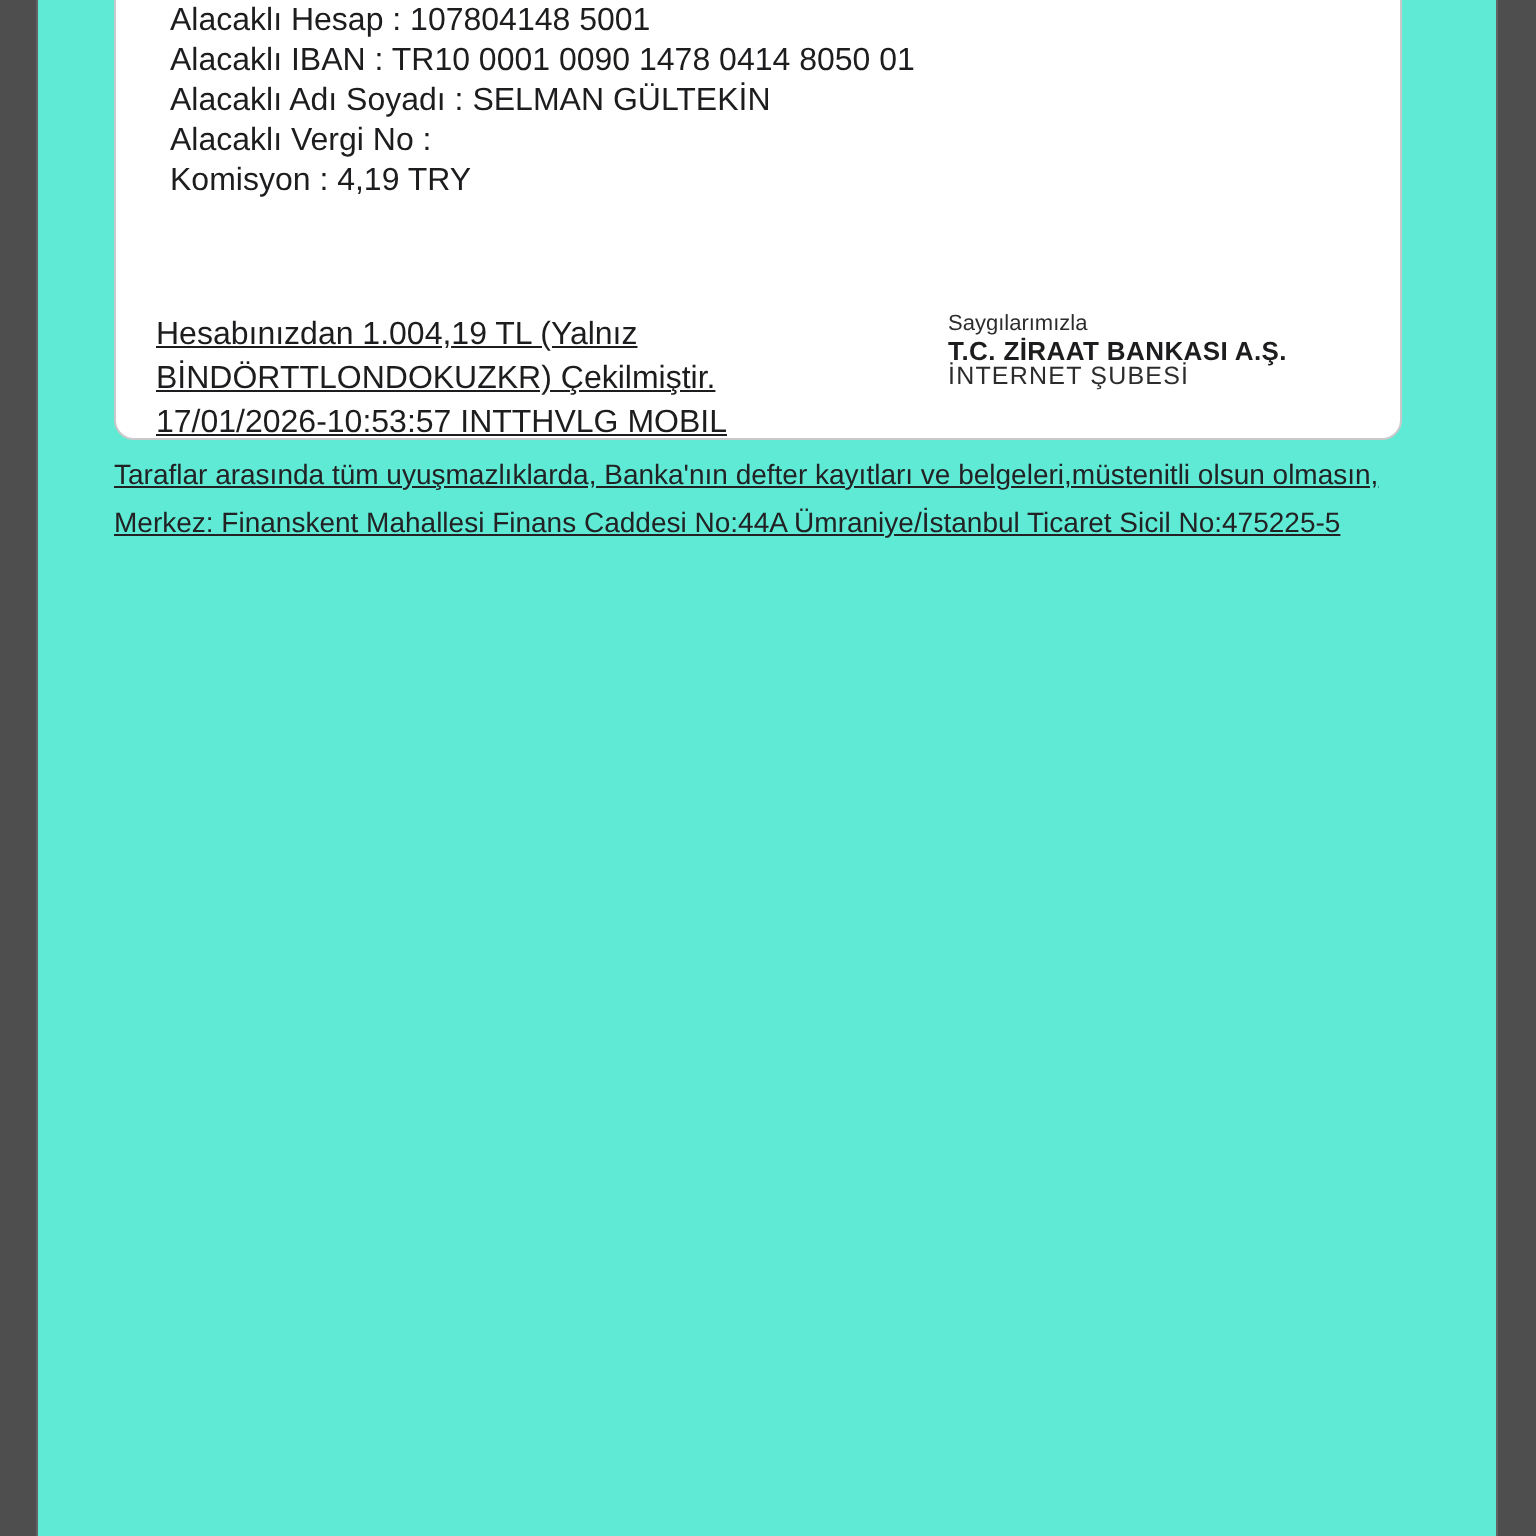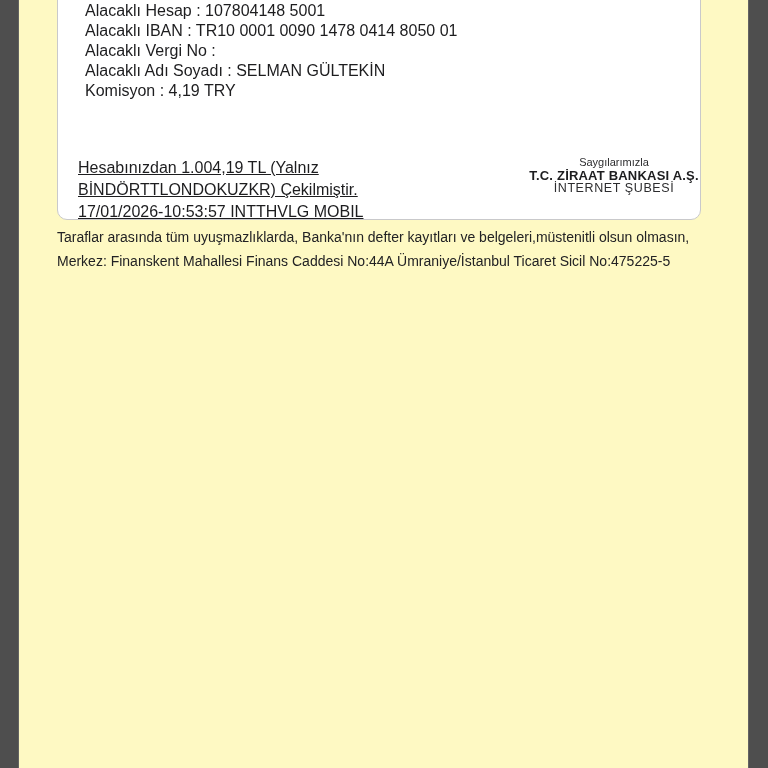--- a/index.html
+++ b/index.html
@@ -4,21 +4,21 @@
 <style>
   html, body {
     margin: 0;
     padding: 0;
     background: #ffffff;
   }
   .page {
     position: relative;
     width: 768px;
     height: 768px;
-    background: #fef9c3;
+    background: #5eead4;
     overflow: hidden;
     font-family: "Liberation Sans", sans-serif;
     color: var(--text, #1d1d1f);
   }
   .edge-strip {
     position: absolute;
     top: 0;
     height: 768px;
     background: var(--edge-strip, #4e4e4e);
   }
@@ -52,24 +52,24 @@
     left: 78px;
     top: 157px;
     font-size: 16px;
     line-height: 22px;
     white-space: nowrap;
     text-decoration: underline;
   }
 
   .signature {
     position: absolute;
-    left: 514px;
+    left: 474px;
     top: 156px;
     width: 200px;
-    text-align: center;
+    text-align: left;
     white-space: nowrap;
   }
   .sig-closing {
     font-size: 11px;
     line-height: 13px;
     color: #2c2c2e;
   }
   .sig-bank {
     font-size: 13px;
     line-height: 13px;
@@ -87,37 +87,38 @@
     position: absolute;
     left: 57px;
     top: 229px;
     font-size: 14px;
     color: #222224;
     white-space: nowrap;
   }
   .footer-line {
     line-height: 17px;
     margin-bottom: 7px;
+    text-decoration: underline;
   }
 </style>
 </head>
 <body>
 
 <div class="page">
 
   <div class="edge-strip edge-left"></div>
   <div class="edge-strip edge-right"></div>
 
   <div class="receipt-panel"></div>
 
   <div class="fields">
     <div class="field-line">Alacaklı Hesap : 107804148 5001</div>
     <div class="field-line">Alacaklı IBAN : TR10 0001 0090 1478 0414 8050 01</div>
+    <div class="field-line">Alacaklı Adı Soyadı : SELMAN GÜLTEKİN</div>
     <div class="field-line">Alacaklı Vergi No :</div>
-    <div class="field-line">Alacaklı Adı Soyadı : SELMAN GÜLTEKİN</div>
     <div class="field-line">Komisyon : 4,19 TRY</div>
   </div>
 
   <div class="confirmation">
     <div>Hesabınızdan 1.004,19 TL (Yalnız</div>
     <div>BİNDÖRTTLONDOKUZKR) Çekilmiştir.</div>
     <div>17/01/2026-10:53:57 INTTHVLG MOBIL</div>
   </div>
 
   <div class="signature">

